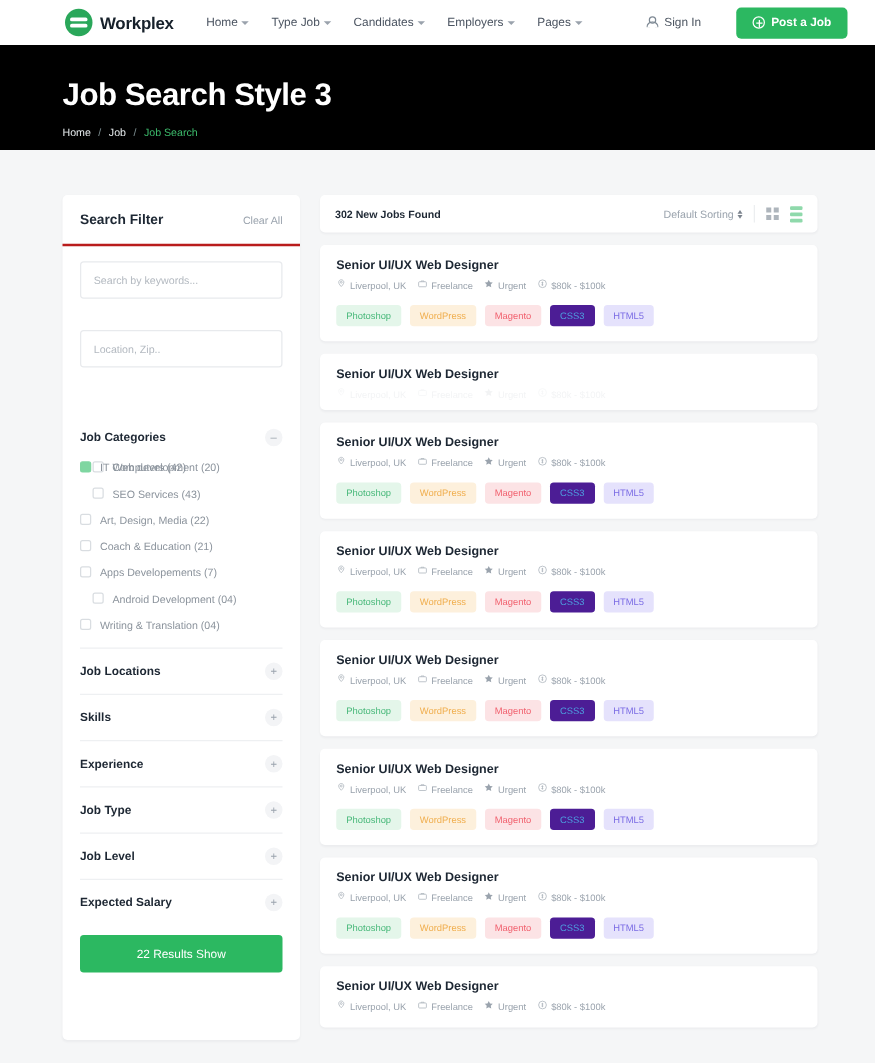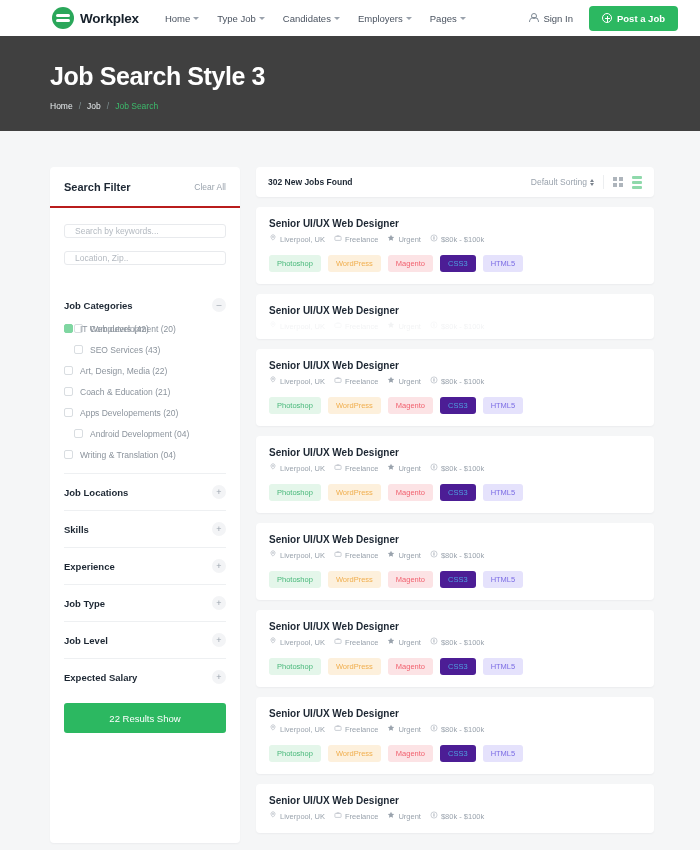--- a/index.html
+++ b/index.html
@@ -30,61 +30,61 @@
   .brand-name { font-size: 13.5px; font-weight: bold; color: #17212b; letter-spacing: -0.2px; }
 
   .nav { display: flex; align-items: center; gap: 18px; margin-left: 26px; }
   .nav-item {
     font-size: 9.5px; color: #4a5360; display: flex; align-items: center; gap: 3px;
     cursor: pointer; white-space: nowrap;
   }
   .caret { width: 0; height: 0; border-left: 3px solid transparent; border-right: 3px solid transparent;
            border-top: 3.5px solid #9aa2ac; display: inline-block; }
 
-  .nav-right { margin-left: auto; display: flex; gap: 16px; margin-right: 6px; }
+  .nav-right { margin-left: auto; display: flex; gap: 28px; margin-right: 6px; }
   .signin { font-size: 9.5px; color: #49525e; display: flex; align-items: center; gap: 5px; cursor: pointer; }
   .person-ico { width: 10px; height: 10px; position: relative; flex: none; }
   .person-ico:before { content:""; position:absolute; top:0; left:3px; width:4px; height:4px;
     border:1.1px solid #7d8893; border-radius:50%; }
   .person-ico:after { content:""; position:absolute; bottom:1px; left:1px; width:8px; height:4px;
     border:1.1px solid #7d8893; border-bottom:none; border-radius:5px 5px 0 0; }
   .post-job {
     background: #2cb861; color: #fff; font-size: 9.5px; font-weight: bold;
     border-radius: 4px; padding: 7px 13px; display: flex; align-items: center; gap: 5px;
     border: none; cursor: pointer; font-family: inherit;
   }
   .plus-circle { width:10px; height:10px; border:1.2px solid #fff; border-radius:50%; position:relative; flex:none; }
   .plus-circle:before, .plus-circle:after { content:""; position:absolute; background:#fff; }
   .plus-circle:before { left:4.1px; top:2px; width:1.2px; height:5.5px; }
   .plus-circle:after { top:4.1px; left:2px; height:1.2px; width:5.5px; }
 
   
   .hero {
-    height: 95px; background: #404040; padding: 26px 44px 0 50px;
+    height: 84px; background: #000000; padding: 26px 44px 0 50px;
   }
   .hero h1 { font-size: 25px; color: #fff; font-weight: bold; letter-spacing: -0.4px; }
   .crumbs { margin-top: 10px; font-size: 8.5px; display: flex; gap: 6px; align-items: center; }
   .crumbs a { color: #e7ecee; text-decoration: none; cursor: pointer; }
   .crumbs .sep { color: #7e8f92; }
   .crumbs a.active { color: #3cba6b; }
 
   
   .content { display: flex; gap: 16px; padding: 36px 46px 0 50px; }
 
   
   .sidebar { width: 190px; flex: none; background: #fff; border-radius: 4px; padding-bottom: 12px;
              box-shadow: 0 1px 2px rgba(20,30,40,.045); }
   .sf-head { display:flex; align-items:center; justify-content:space-between;
              padding: 14px 14px 13px 14px; border-bottom: 2px solid #b91c1c; }
   .sf-title { font-size: 11px; font-weight: bold; color: #1d2733; }
   .sf-clear { font-size: 8.5px; color: #9aa3ad; cursor: pointer; }
   .sf-body { padding: 12px 14px 0 14px; }
   .field {
-    width: 100%; height: 14px; border: 1px solid #e8eaed; border-radius: 3px;
-    font-size: 8.5px; color: #aab1b9; padding: 0 10px; margin-bottom: 9px;
+    width: 100%; height: 30px; border: 1px solid #e8eaed; border-radius: 3px;
+    font-size: 8.5px; color: #aab1b9; padding: 0 10px; margin-bottom: 25px;
     font-family: inherit; background: #fff; outline: none;
   }
   .field::placeholder { color: #b3b9c0; }
 
   .cat-head { display:flex; align-items:center; justify-content:space-between; margin-top: 24px; }
   .cat-title { font-size: 9.5px; font-weight: bold; color: #1d2733; }
   .toggle-btn {
     width: 14px; height: 14px; border-radius: 50%; background: #f3f4f6; color: #9aa3ad;
     font-size: 9px; display:flex; align-items:center; justify-content:center; cursor:pointer; flex:none;
     line-height: 1;
@@ -232,21 +232,21 @@
             <div class="cat-row">
               <span class="cbx"></span>
               <span class="cat-label">Art, Design, Media (22)</span>
             </div>
             <div class="cat-row">
               <span class="cbx"></span>
               <span class="cat-label">Coach &amp; Education (21)</span>
             </div>
             <div class="cat-row">
               <span class="cbx"></span>
-              <span class="cat-label">Apps Developements (20)</span>
+              <span class="cat-label">Apps Developements (7)</span>
             </div>
             <div class="cat-row indent">
               <span class="cbx"></span>
               <span class="cat-label">Android Development (04)</span>
             </div>
             <div class="cat-row">
               <span class="cbx"></span>
               <span class="cat-label">Writing &amp; Translation (04)</span>
             </div>
           </div>

